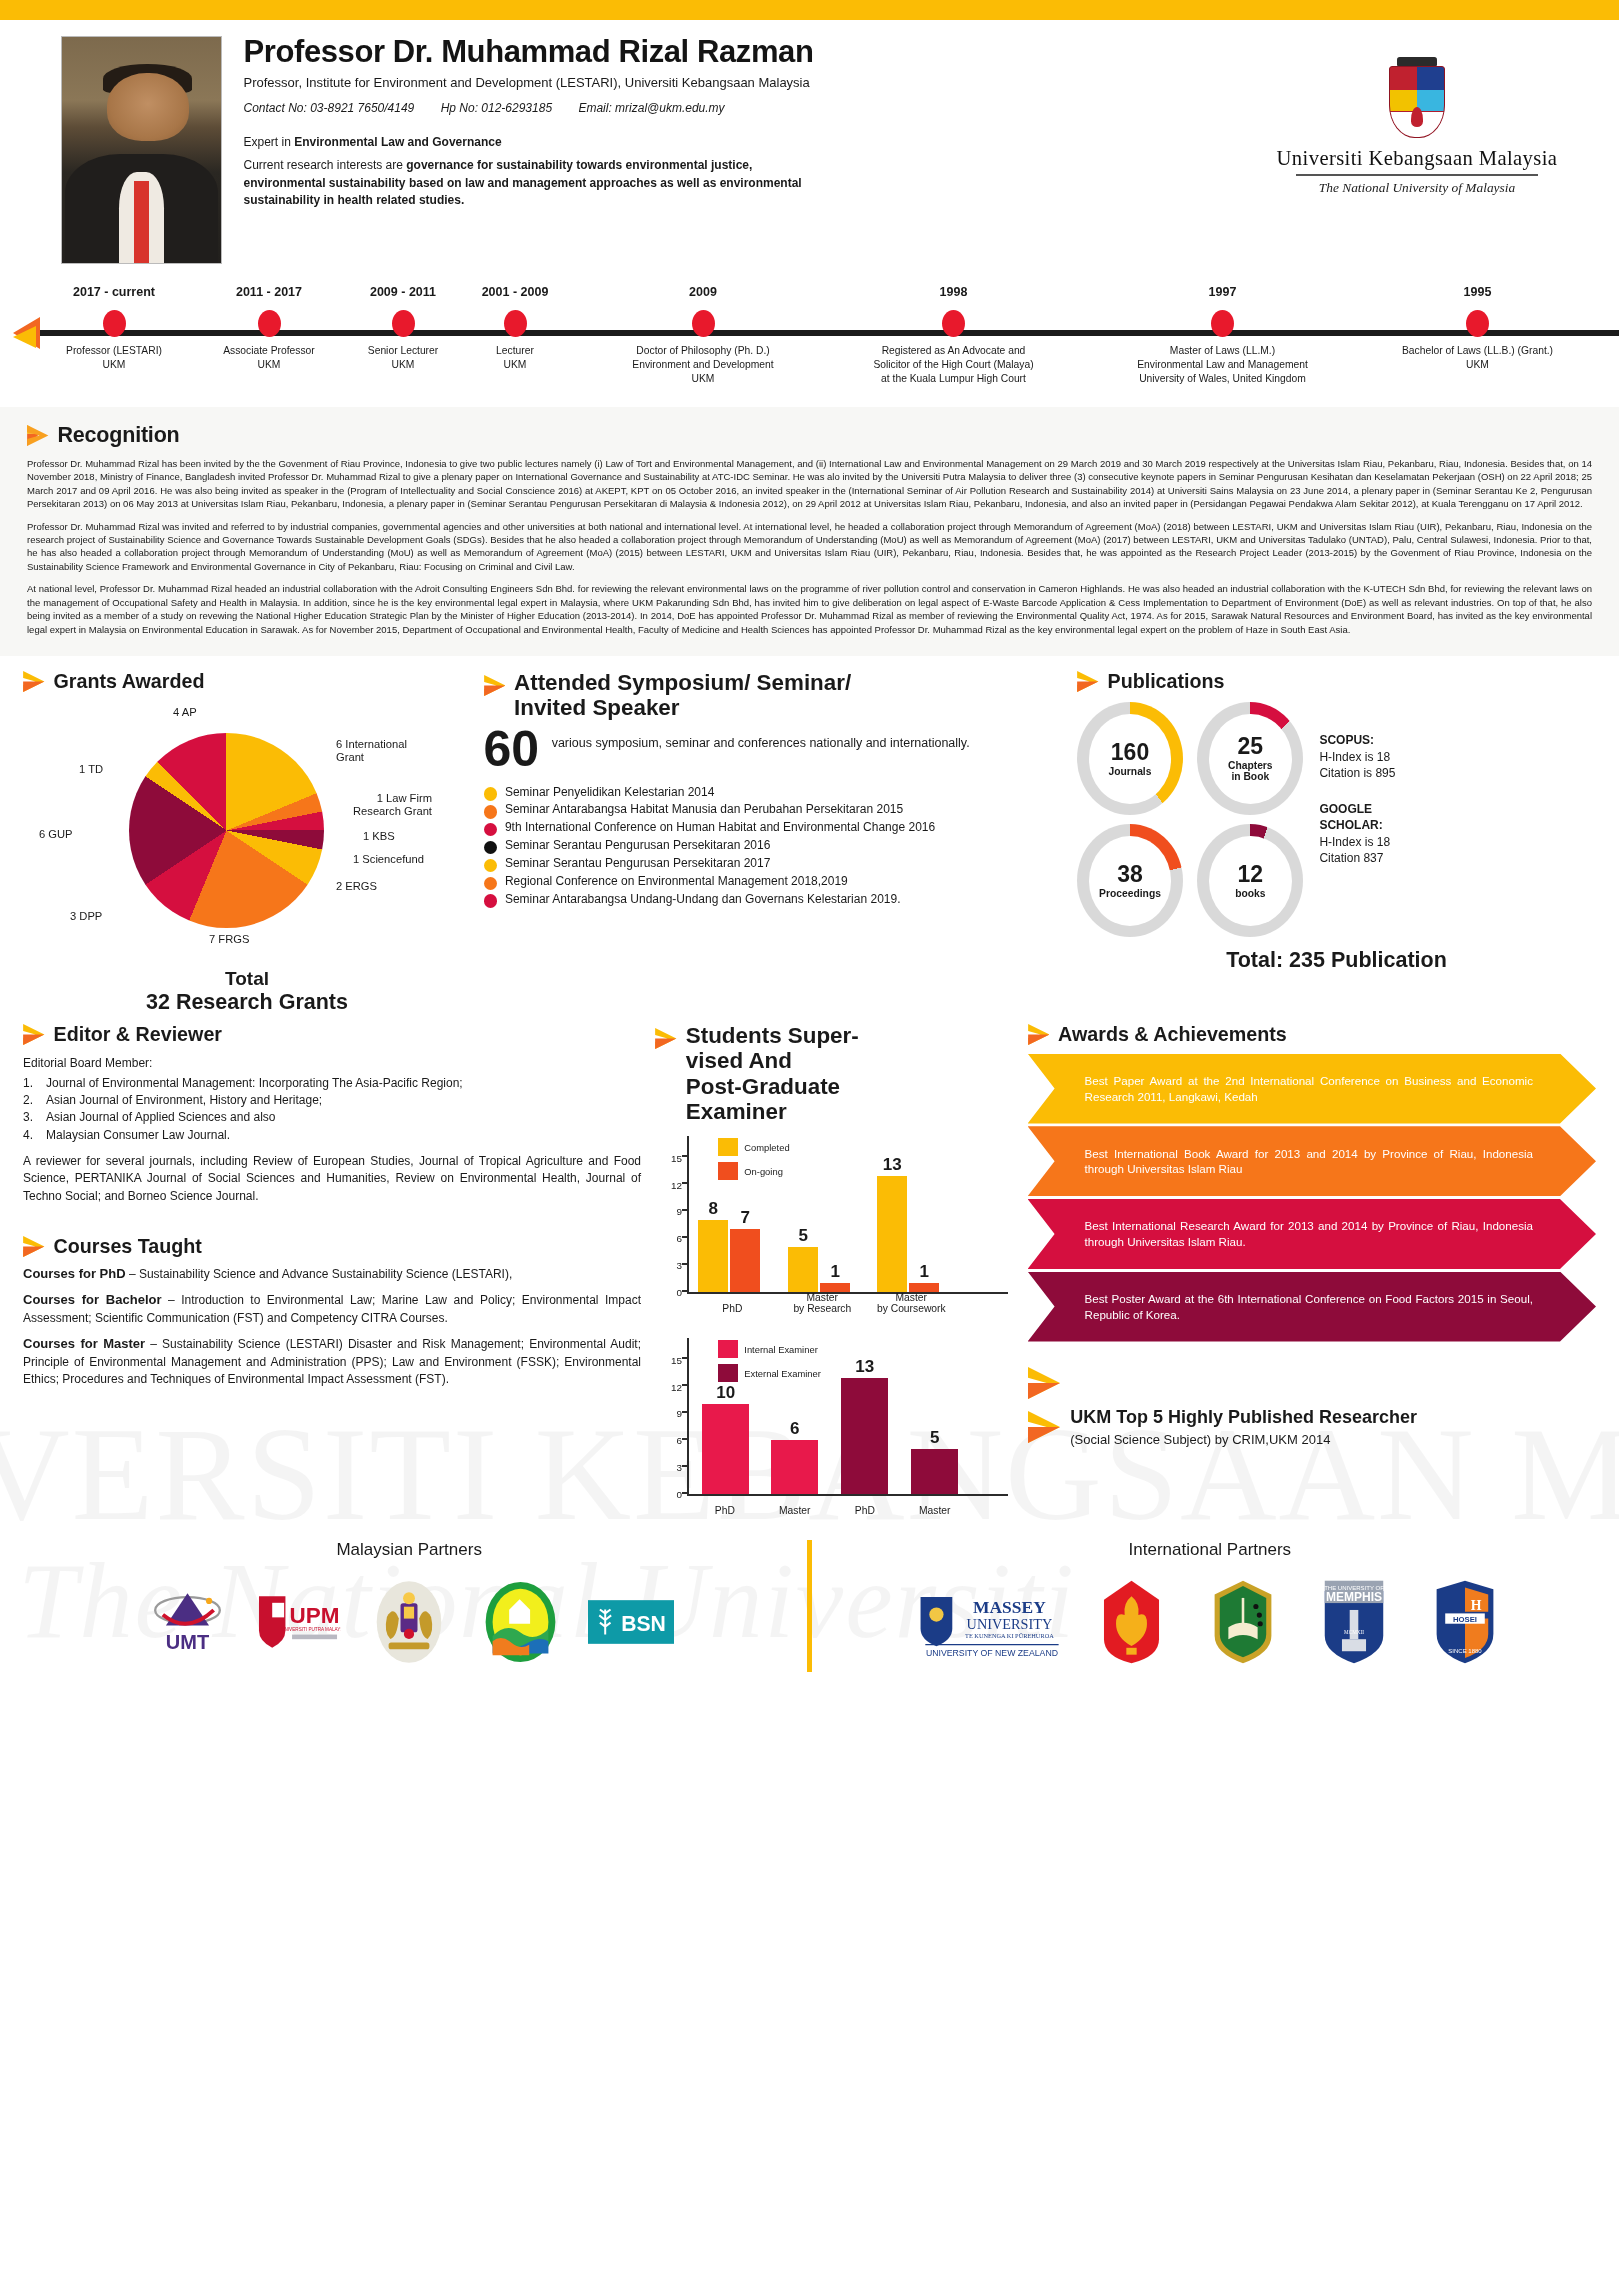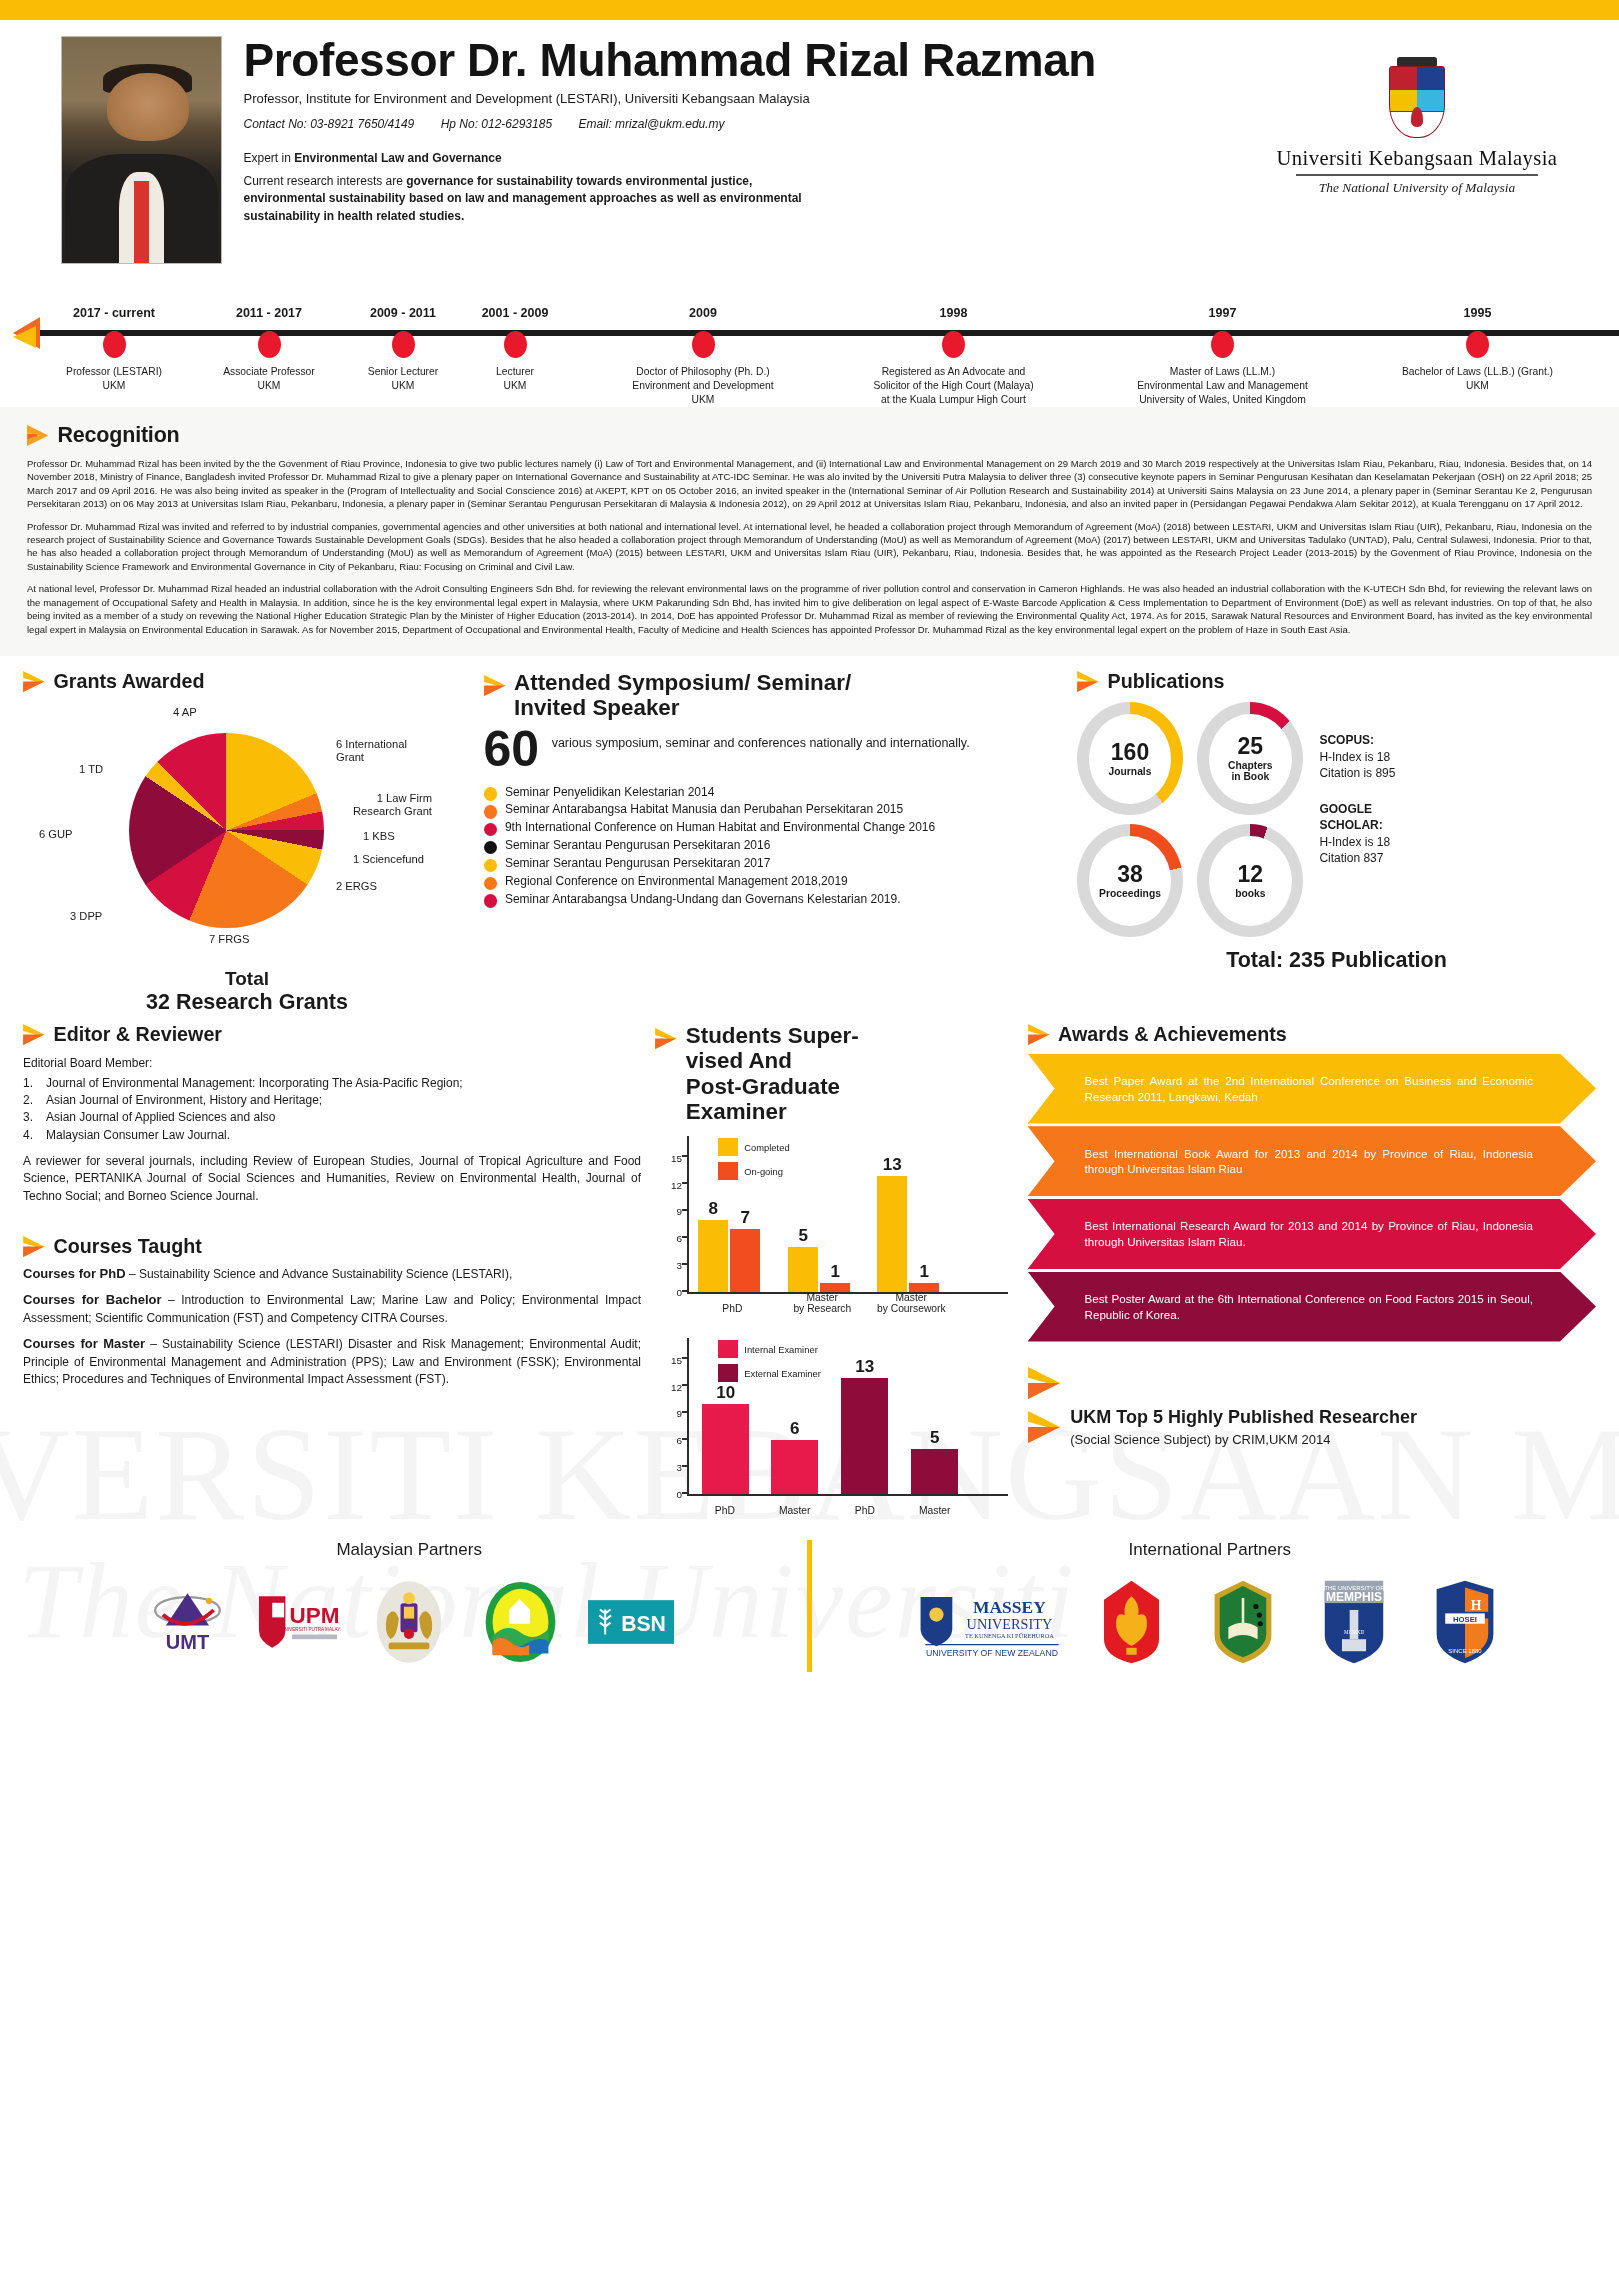--- a/index.html
+++ b/index.html
@@ -32,21 +32,21 @@
     background:#241c15; border-radius:50% 50% 12% 12%; }
   .photo .suit { position:absolute; left:2%; bottom:0; width:96%; height:48%;
     background:#201e1c; border-radius: 36% 36% 0 0; }
   .photo .shirt { position:absolute; left:36%; bottom:0; width:28%; height:40%;
     background:#efeae2; border-radius: 40% 40% 0 0; }
   .photo .tie { position:absolute; left:45%; bottom:0; width:10%; height:36%;
     background:#d8342c; }
 
   .hdr-text { padding-left: 21.5px; flex: 1 1 auto; }
   .hdr-name {
-    font-size: 46px; font-weight: 700; letter-spacing: -0.4px;
+    font-size: 31px; font-weight: 700; letter-spacing: -0.4px;
     line-height: 1.05; color: #141414;
   }
   .hdr-sub { font-size: 13px; margin-top: 7.2px; color: #1a1a1a; }
   .hdr-contact { font-size: 12px; font-style: italic; margin-top: 11px; }
   .hdr-contact span { margin-right: 23px; }
   .hdr-expert { font-size: 12px; margin-top: 19.7px; }
   .hdr-expert b { font-weight: 700; }
   .hdr-interest { font-size: 12px; margin-top: 8px; line-height: 1.45; max-width: 582px; }
   .hdr-interest b { font-weight: 700; }
 
@@ -75,21 +75,21 @@
   
   .timeline { position: relative; margin: 21.5px 0 0 0; height: 116px; }
   .tl-line { position: absolute; left: 29px; right: 0; top: 45px; height: 6.3px; background: #1b1b1b; }
   .tl-arrow { position:absolute; left: 12.5px; top: 32px; width:0; height:0;
      border-top: 16px solid transparent; border-bottom: 16px solid transparent;
      border-right: 27px solid #F26722; }
   .tl-arrow2 { position:absolute; left: 12.5px; top: 41px; width:0; height:0;
      border-top: 11.6px solid transparent; border-bottom: 11.6px solid transparent;
      border-right: 23px solid #FBBC05; }
   .tl-item { position: absolute; top: 0; text-align: center; }
-  .tl-year { font-size: 12.5px; font-weight: 700; white-space: nowrap; margin-top: 21px; }
+  .tl-year { font-size: 12.5px; font-weight: 700; white-space: nowrap; }
   .tl-dot { width: 23px; height: 27px; border-radius: 50%; background: #E8192C;
      margin: 10.7px auto 0; position: relative; z-index: 2; }
   .tl-label { font-size: 10.3px; line-height: 1.35; margin-top: 7.2px; white-space: pre-line; }
 
   
   .recog { background: #f7f7f5; padding: 16px 27px 19.7px 27px; margin-top: 5.4px; }
   .sec-head { display: flex; align-items: center; gap: 9px; }
   .chev { width: 21.5px; height: 23px; position: relative; flex: 0 0 21.5px; }
   .chev svg { display:block; }
   .sec-title { font-size: 21.5px; font-weight: 700; letter-spacing: -0.2px; }

